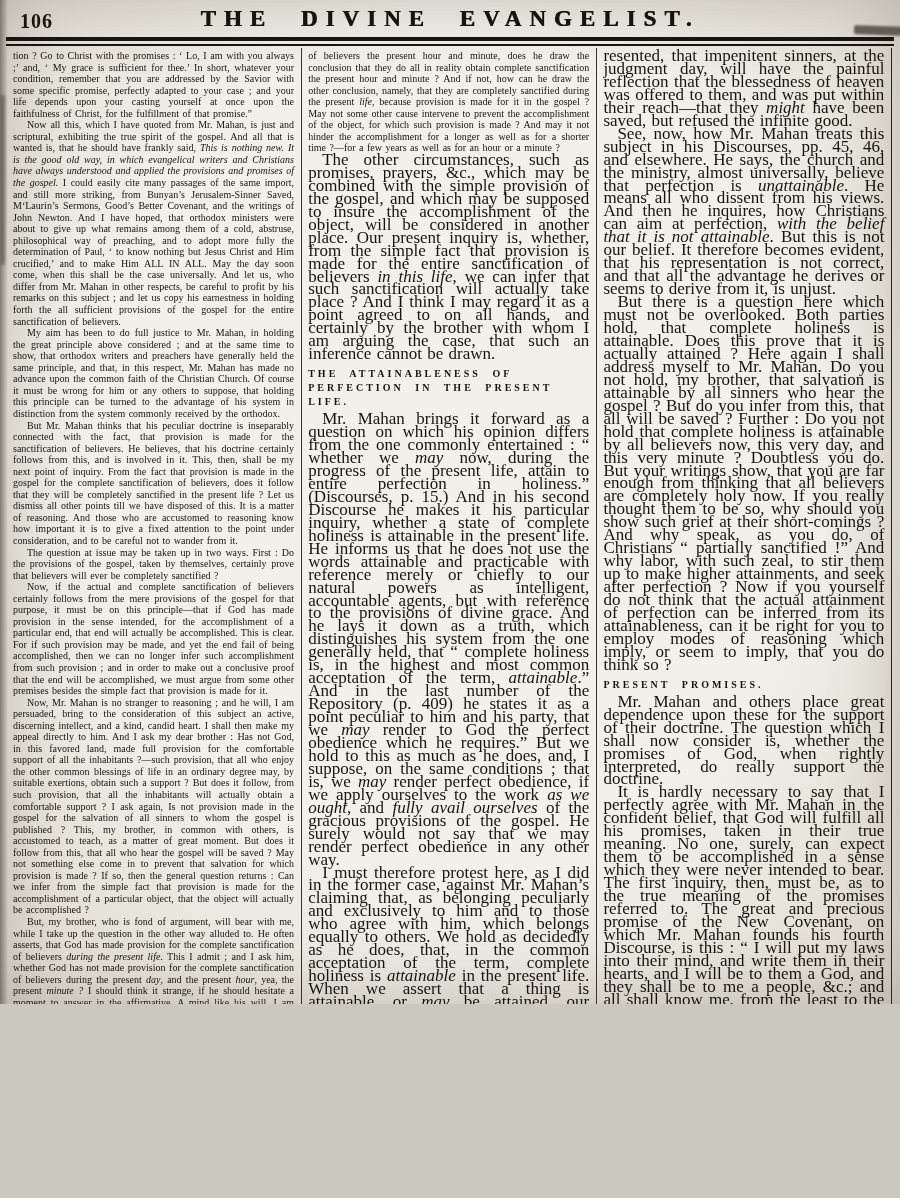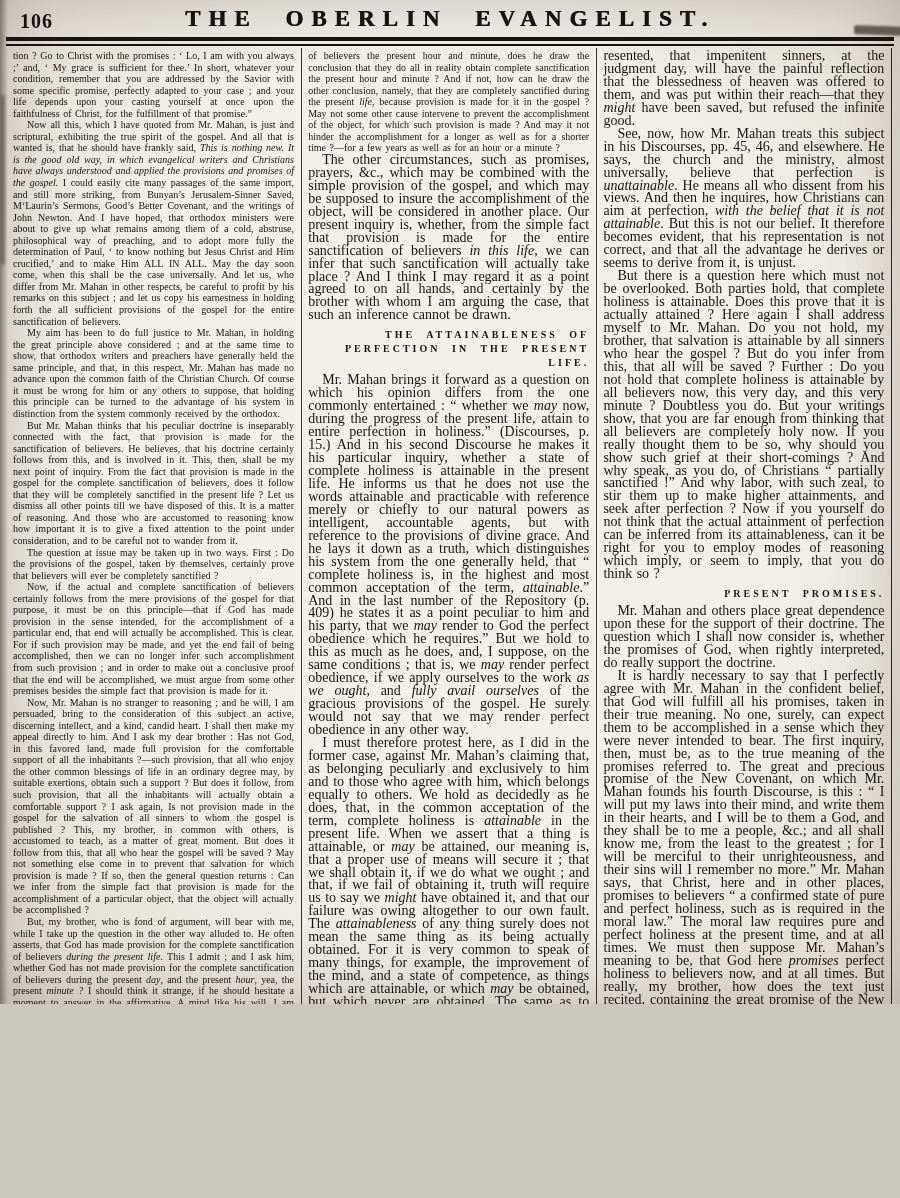--- a/index.html
+++ b/index.html
@@ -38,42 +38,42 @@
   .column{
     flex:0 0 291px;box-sizing:border-box;height:100%;
     padding:2px 5px 0 5px;overflow:hidden;
     text-align:justify;
   }
   .vrule{flex:0 0 1px;background:#37332a;height:100%;}
   .vrule.edge{background:#27231c;}
   .para{margin:0;text-indent:14px;word-spacing:1px;}
   .para.no-indent{text-indent:0;}
   .para.small{font-size:10px;line-height:11.55px;}
-  .para.large{font-size:14px;line-height:12.95px;}
+  .para.large{font-size:17px;line-height:12.95px;}
   .section-heading{
     margin:6px 0 4px;text-indent:0;
-    font-size:10px;font-weight:700;text-align:right;
+    font-size:10px;font-weight:700;text-align:left;
     letter-spacing:3px;word-spacing:6px;line-height:14px;
   }
   .smudge{position:absolute;background:#4e4a40;border-radius:50%;filter:blur(1.2px);}
   .s1{left:264px;top:1147px;width:16px;height:7px;opacity:.75;transform:rotate(-8deg);}
   .s2{left:314px;top:1174px;width:30px;height:11px;opacity:.40;transform:rotate(6deg);}
   .s3{left:738px;top:1176px;width:22px;height:16px;opacity:.50;}
   .s4{left:452px;top:1186px;width:10px;height:4px;opacity:.30;}
   .s5{left:0px;top:95px;width:5px;height:170px;opacity:.55;border-radius:2px;filter:blur(1.5px);}
   .s6{right:-6px;top:26px;width:52px;height:9px;opacity:.85;transform:rotate(2deg);border-radius:2px;}
 </style>
 </head>
 <body style="color: rgb(23, 20, 14);">
 
 <div class="page">
 
   <header class="page-header">
     <div class="page-number">106</div>
-    <h1 class="masthead">THE OBERLIN EVANGELIST.</h1>
+    <h1 class="masthead">THE DIVINE EVANGELIST.</h1>
     <div class="header-rule"></div>
   </header>
 
   <main class="columns">
     <section class="column">
         <p class="para small no-indent">tion ? Go to Christ with the promises : ‘ Lo, I am with you always ;’ and, ‘ My grace is sufficient for thee.’ In short, whatever your condition, remember that you are addressed by the Savior with some specific promise, perfectly adapted to your case ; and your life depends upon your casting yourself at once upon the faithfulness of Christ, for the fulfillment of that promise.”</p>
         <p class="para small">Now all this, which I have quoted from Mr. Mahan, is just and scriptural, exhibiting the true spirit of the gospel. And all that is wanted is, that he should have frankly said, <i>This is nothing new. It is the good old way, in which evangelical writers and Christians have always understood and applied the provisions and promises of the gospel.</i> I could easily cite many passages of the same import, and still more striking, from Bunyan’s Jerusalem-Sinner Saved, M‘Laurin’s Sermons, Good’s Better Covenant, and the writings of John Newton. And I have hoped, that orthodox ministers were about to give up what remains among them of a cold, abstruse, philosophical way of preaching, and to adopt more fully the determination of Paul, ‘ to know nothing but Jesus Christ and Him crucified,’ and to make Him ALL IN ALL. May the day soon come, when this shall be the case universally. And let us, who differ from Mr. Mahan in other respects, be careful to profit by his remarks on this subject ; and let us copy his earnestness in holding forth the all sufficient provisions of the gospel for the entire sanctification of believers.</p>
         <p class="para small">My aim has been to do full justice to Mr. Mahan, in holding the great principle above considered ; and at the same time to show, that orthodox writers and preachers have generally held the same principle, and that, in this respect, Mr. Mahan has made no advance upon the common faith of the Christian Church. Of course it must be wrong for him or any others to suppose, that holding this principle can be turned to the advantage of his system in distinction from the system commonly received by the orthodox.</p>
         <p class="para small">But Mr. Mahan thinks that his peculiar doctrine is inseparably connected with the fact, that provision is made for the sanctification of believers. He believes, that his doctrine certainly follows from this, and is involved in it. This, then, shall be my next point of inquiry. From the fact that provision is made in the gospel for the complete sanctification of believers, does it follow that they will be completely sanctified in the present life ? Let us dismiss all other points till we have disposed of this. It is a matter of reasoning. And those who are accustomed to reasoning know how important it is to give a fixed attention to the point under consideration, and to be careful not to wander from it.</p>
         <p class="para small">The question at issue may be taken up in two ways. First : Do the provisions of the gospel, taken by themselves, certainly prove that believers will ever be completely sanctified ?</p>

